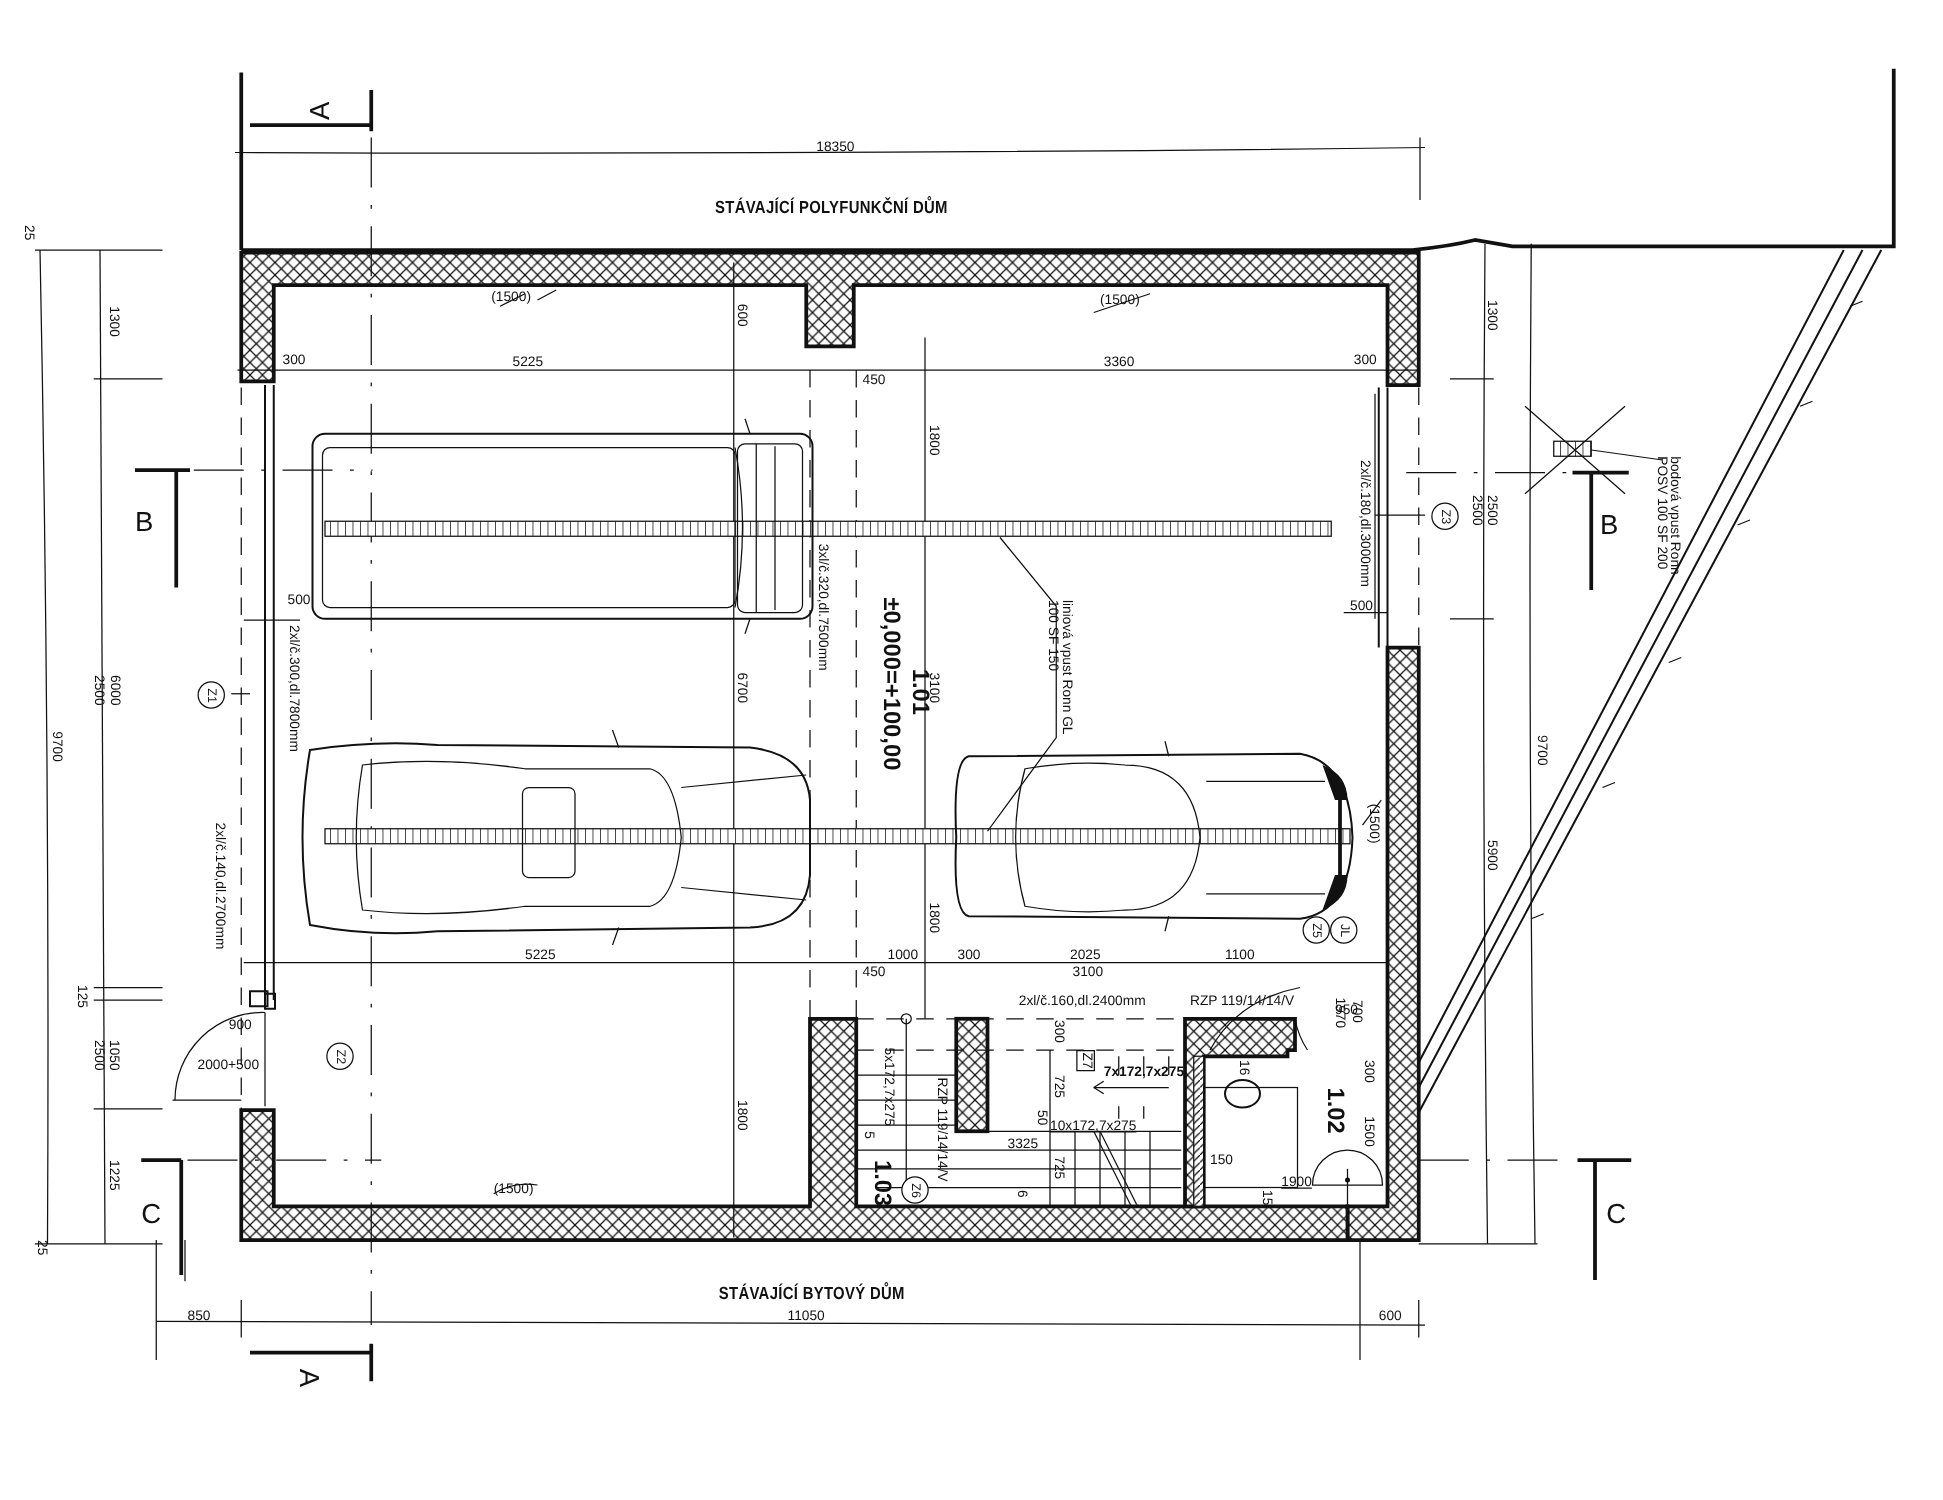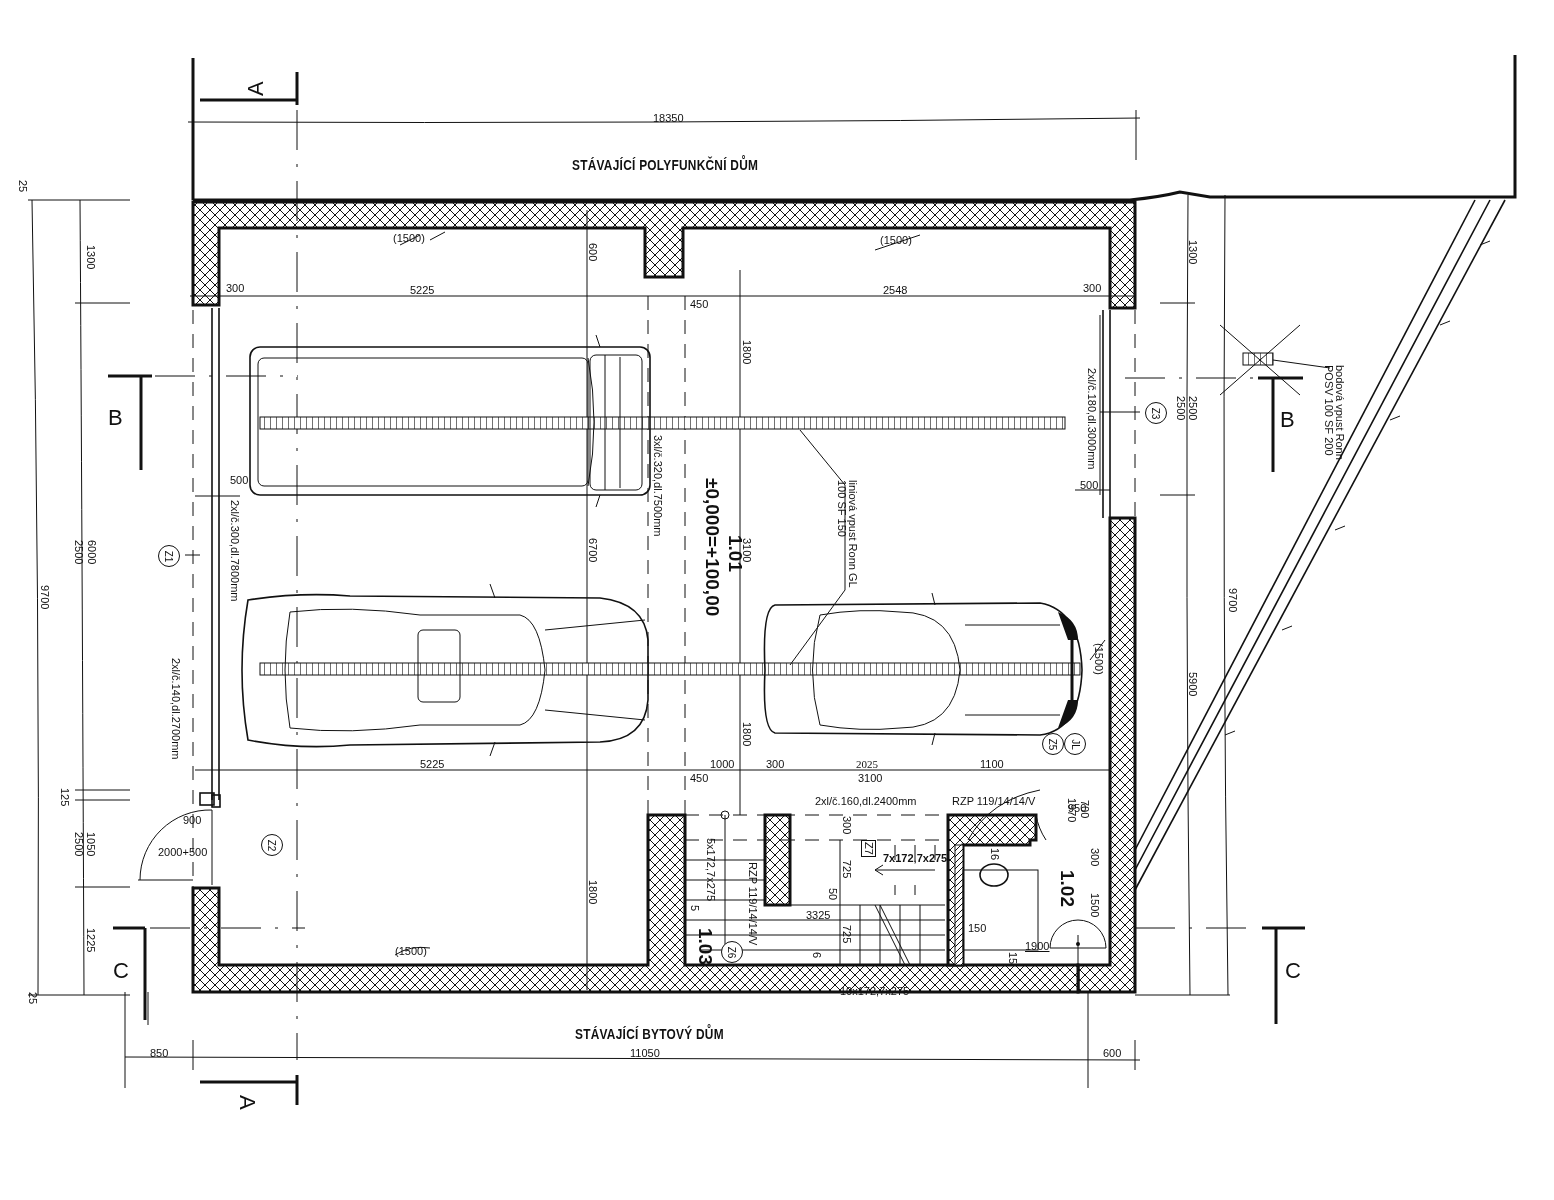--- a/index.html
+++ b/index.html
@@ -232,28 +232,28 @@
 <div class="lbl bld" style="left:575px;top:1027px;font-size:14px;">STÁVAJÍCÍ BYTOVÝ DŮM</div>
 
 <div class="lbl dim" style="left:653px;top:113px;">18350</div>
 <div class="lbl dim" style="left:630px;top:1048px;">11050</div>
 <div class="lbl dim" style="left:150px;top:1048px;">850</div>
 <div class="lbl dim" style="left:1103px;top:1048px;">600</div>
 
 <div class="lbl dim" style="left:226px;top:283px;">300</div>
 <div class="lbl dim" style="left:410px;top:285px;">5225</div>
 <div class="lbl dim" style="left:690px;top:299px;">450</div>
-<div class="lbl dim" style="left:883px;top:285px;">2548</div>
+<div class="lbl dim" style="left:883px;top:285px;">3360</div>
 <div class="lbl dim" style="left:1083px;top:283px;">300</div>
 
 <div class="lbl dim" style="left:420px;top:759px;">5225</div>
 <div class="lbl dim" style="left:690px;top:773px;">450</div>
 <div class="lbl dim" style="left:710px;top:759px;">1000</div>
 <div class="lbl dim" style="left:766px;top:759px;">300</div>
-<div class="lbl dim" style="left:856px;top:759px;font-family:Liberation Serif, serif;">2025</div>
+<div class="lbl dim" style="left:856px;top:759px;">2025</div>
 <div class="lbl dim" style="left:858px;top:773px;">3100</div>
 <div class="lbl dim" style="left:980px;top:759px;">1100</div>
 <div class="lbl dim" style="left:1068px;top:759px;margin-top:44px;">950</div>
 
 <div class="lbl dim rot90" style="left:96px;top:245px;">1300</div>
 <div class="lbl dim rot90" style="left:97px;top:540px;">6000</div>
 <div class="lbl dim rot90" style="left:84px;top:540px;">2500</div>
 <div class="lbl dim rot90" style="left:50px;top:585px;">9700</div>
 <div class="lbl dim rot90" style="left:70px;top:788px;">125</div>
 <div class="lbl dim rot90" style="left:96px;top:832px;">1050</div>
@@ -297,21 +297,21 @@
 
 <div class="lbl note rot90" style="left:240px;top:500px;">2xl/č.300,dl.7800mm</div>
 <div class="lbl note rot90" style="left:1097px;top:368px;">2xl/č.180,dl.3000mm</div>
 <div class="lbl note rot90" style="left:663px;top:435px;">3xl/č.320,dl.7500mm</div>
 <div class="lbl note rot90" style="left:181px;top:658px;">2xl/č.140,dl.2700mm</div>
 <div class="lbl note" style="left:815px;top:796px;">2xl/č.160,dl.2400mm</div>
 <div class="lbl note rot90" style="left:858px;top:480px;width:110px;white-space:normal;">liniová vpust Ronn GL 100 SF 150</div>
 <div class="lbl note rot90" style="left:1345px;top:365px;width:100px;white-space:normal;">bodová vpust Ronn POSV 100 SF 200</div>
 <div class="lbl note rot90" style="left:716px;top:838px;">5x172,7x275</div>
 <div class="lbl note" style="left:883px;top:853px;font-weight:bold;">7x172,7x275</div>
-<div class="lbl note" style="left:840px;top:986px;">10x172,7x275</div>
+<div class="lbl note" style="left:840px;top:896px;text-decoration:underline;">10x172,7x275</div>
 <div class="lbl note rot90" style="left:758px;top:862px;">RZP 119/14/14/V</div>
 <div class="lbl note" style="left:952px;top:796px;">RZP 119/14/14/V</div>
 <div class="lbl dim" style="left:183px;top:815px;">900</div>
 <div class="lbl dim" style="left:158px;top:847px;">2000+500</div>
 
 <div class="lbl dim rot90" style="left:852px;top:816px;">300</div>
 <div class="lbl dim rot90" style="left:852px;top:860px;">725</div>
 <div class="lbl dim rot90" style="left:838px;top:888px;">50</div>
 <div class="lbl dim rot90" style="left:852px;top:925px;">725</div>
 <div class="lbl dim" style="left:806px;top:910px;">3325</div>

